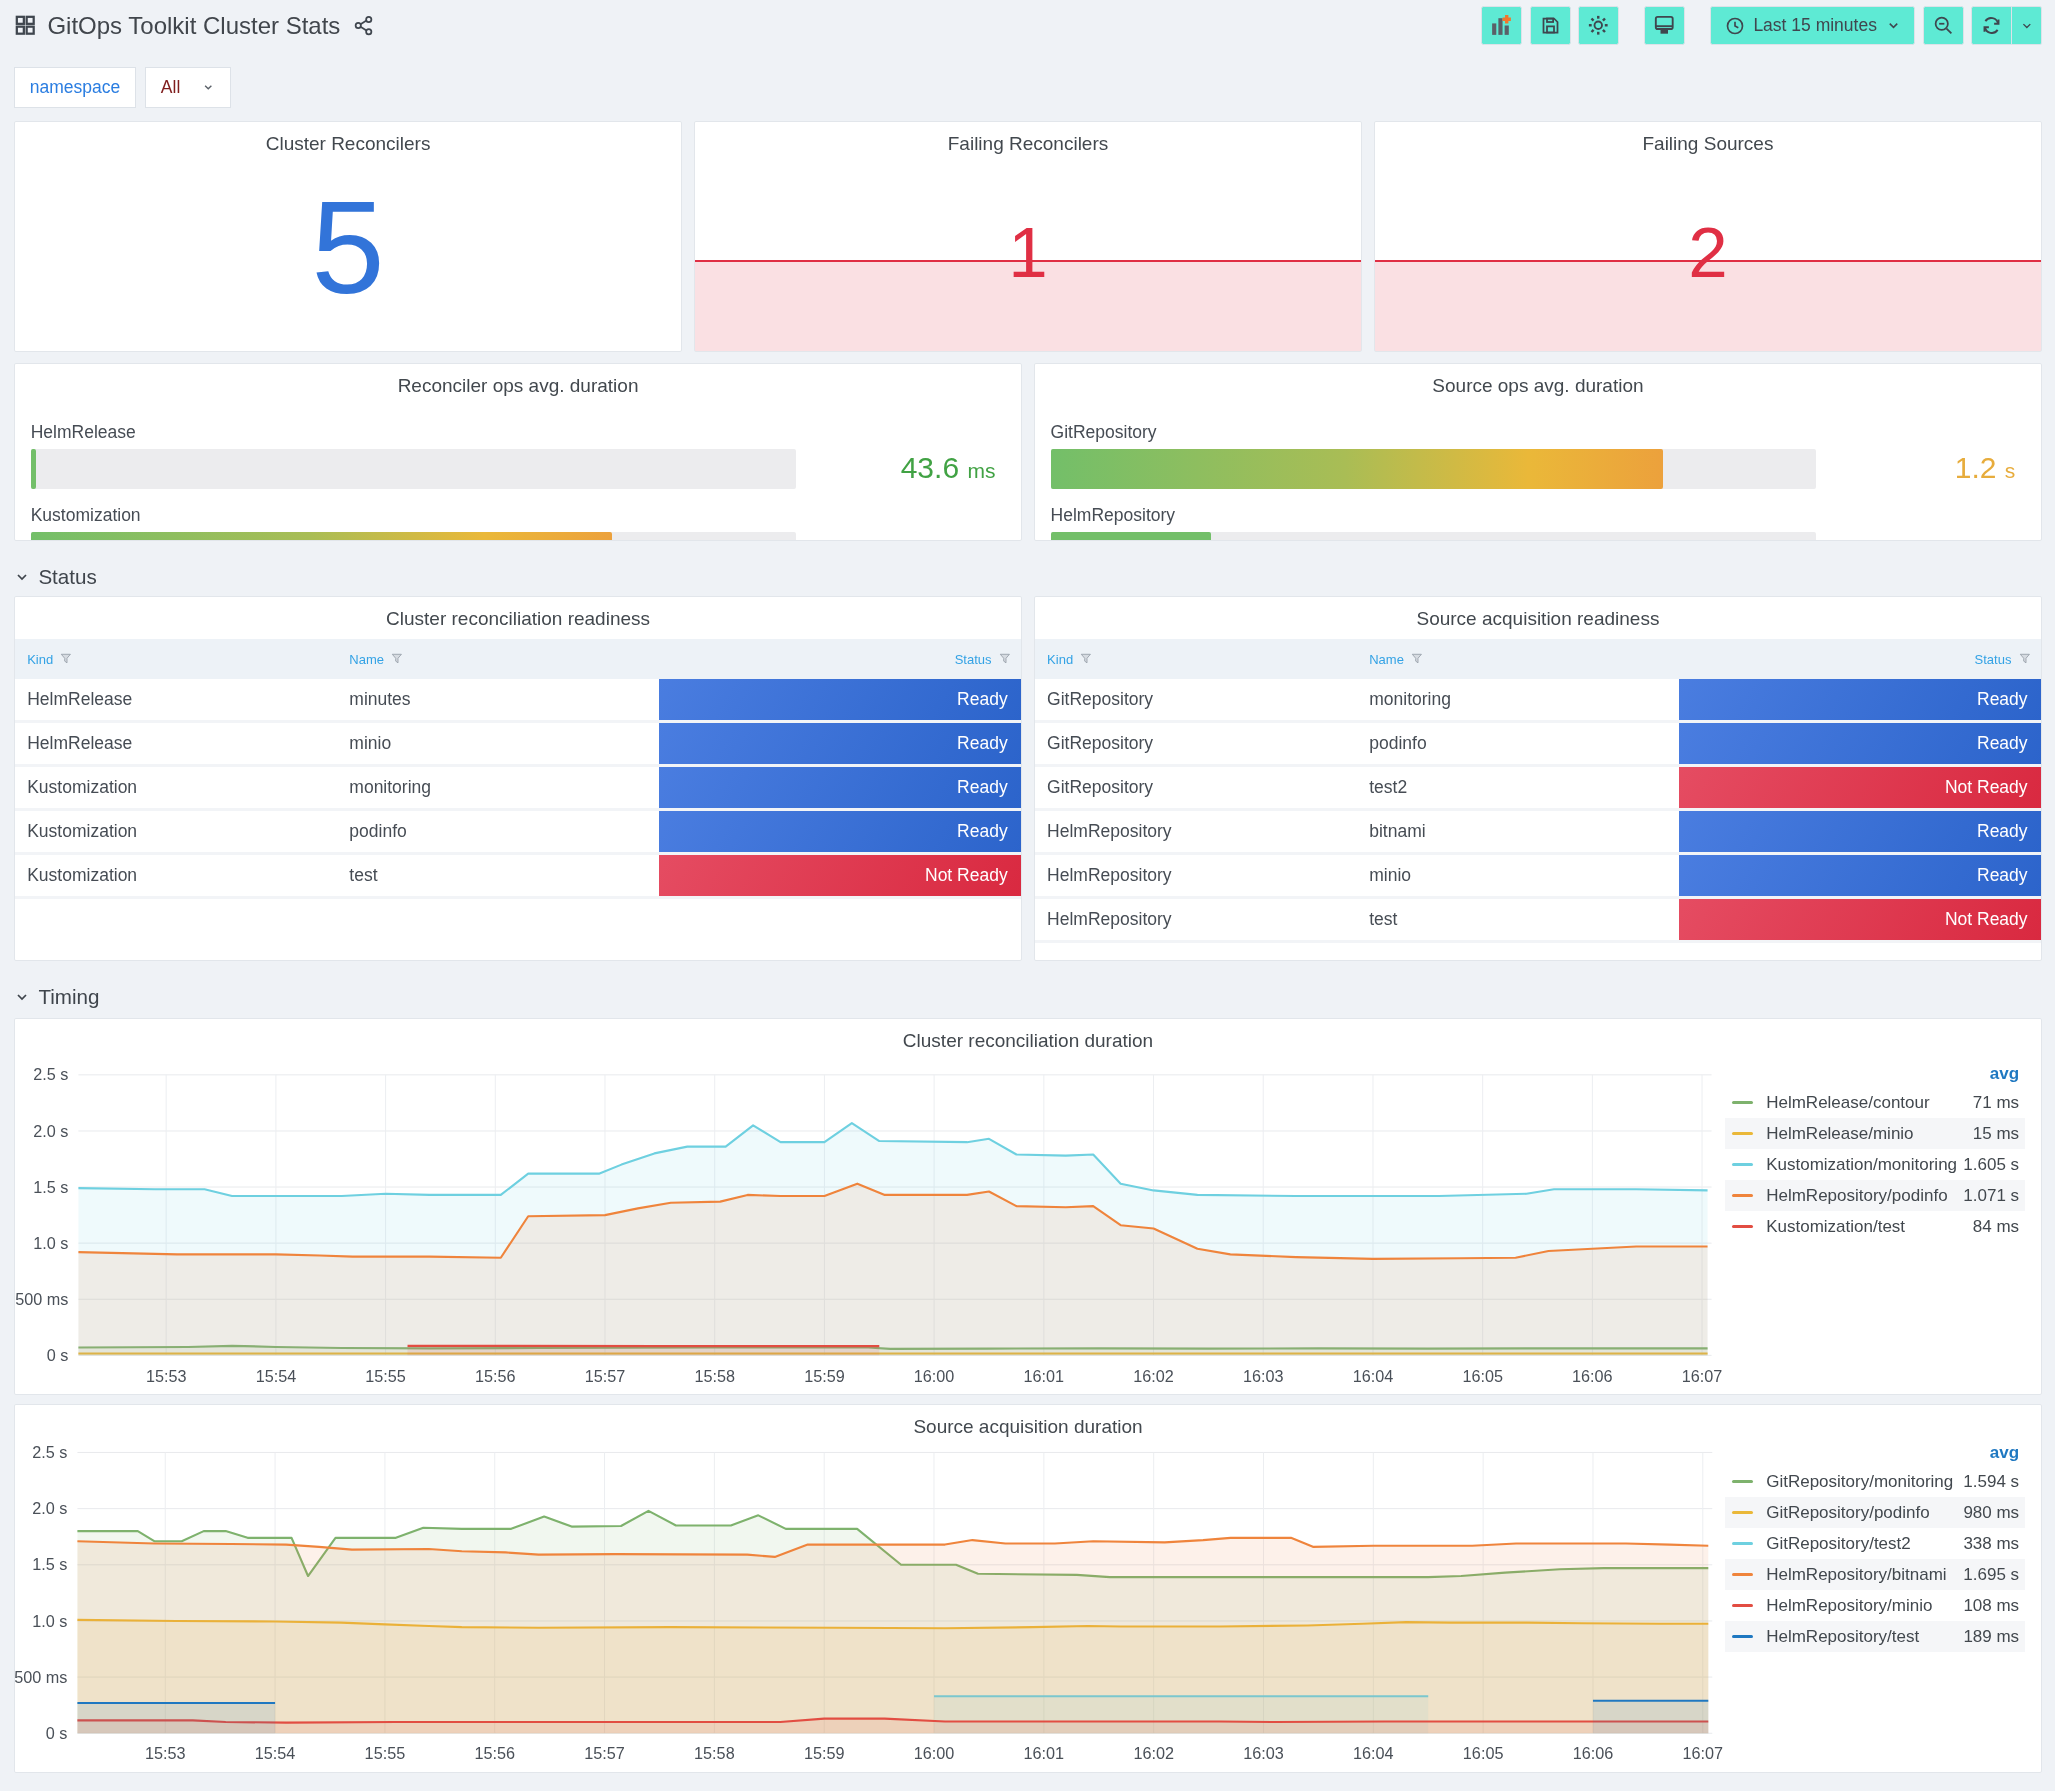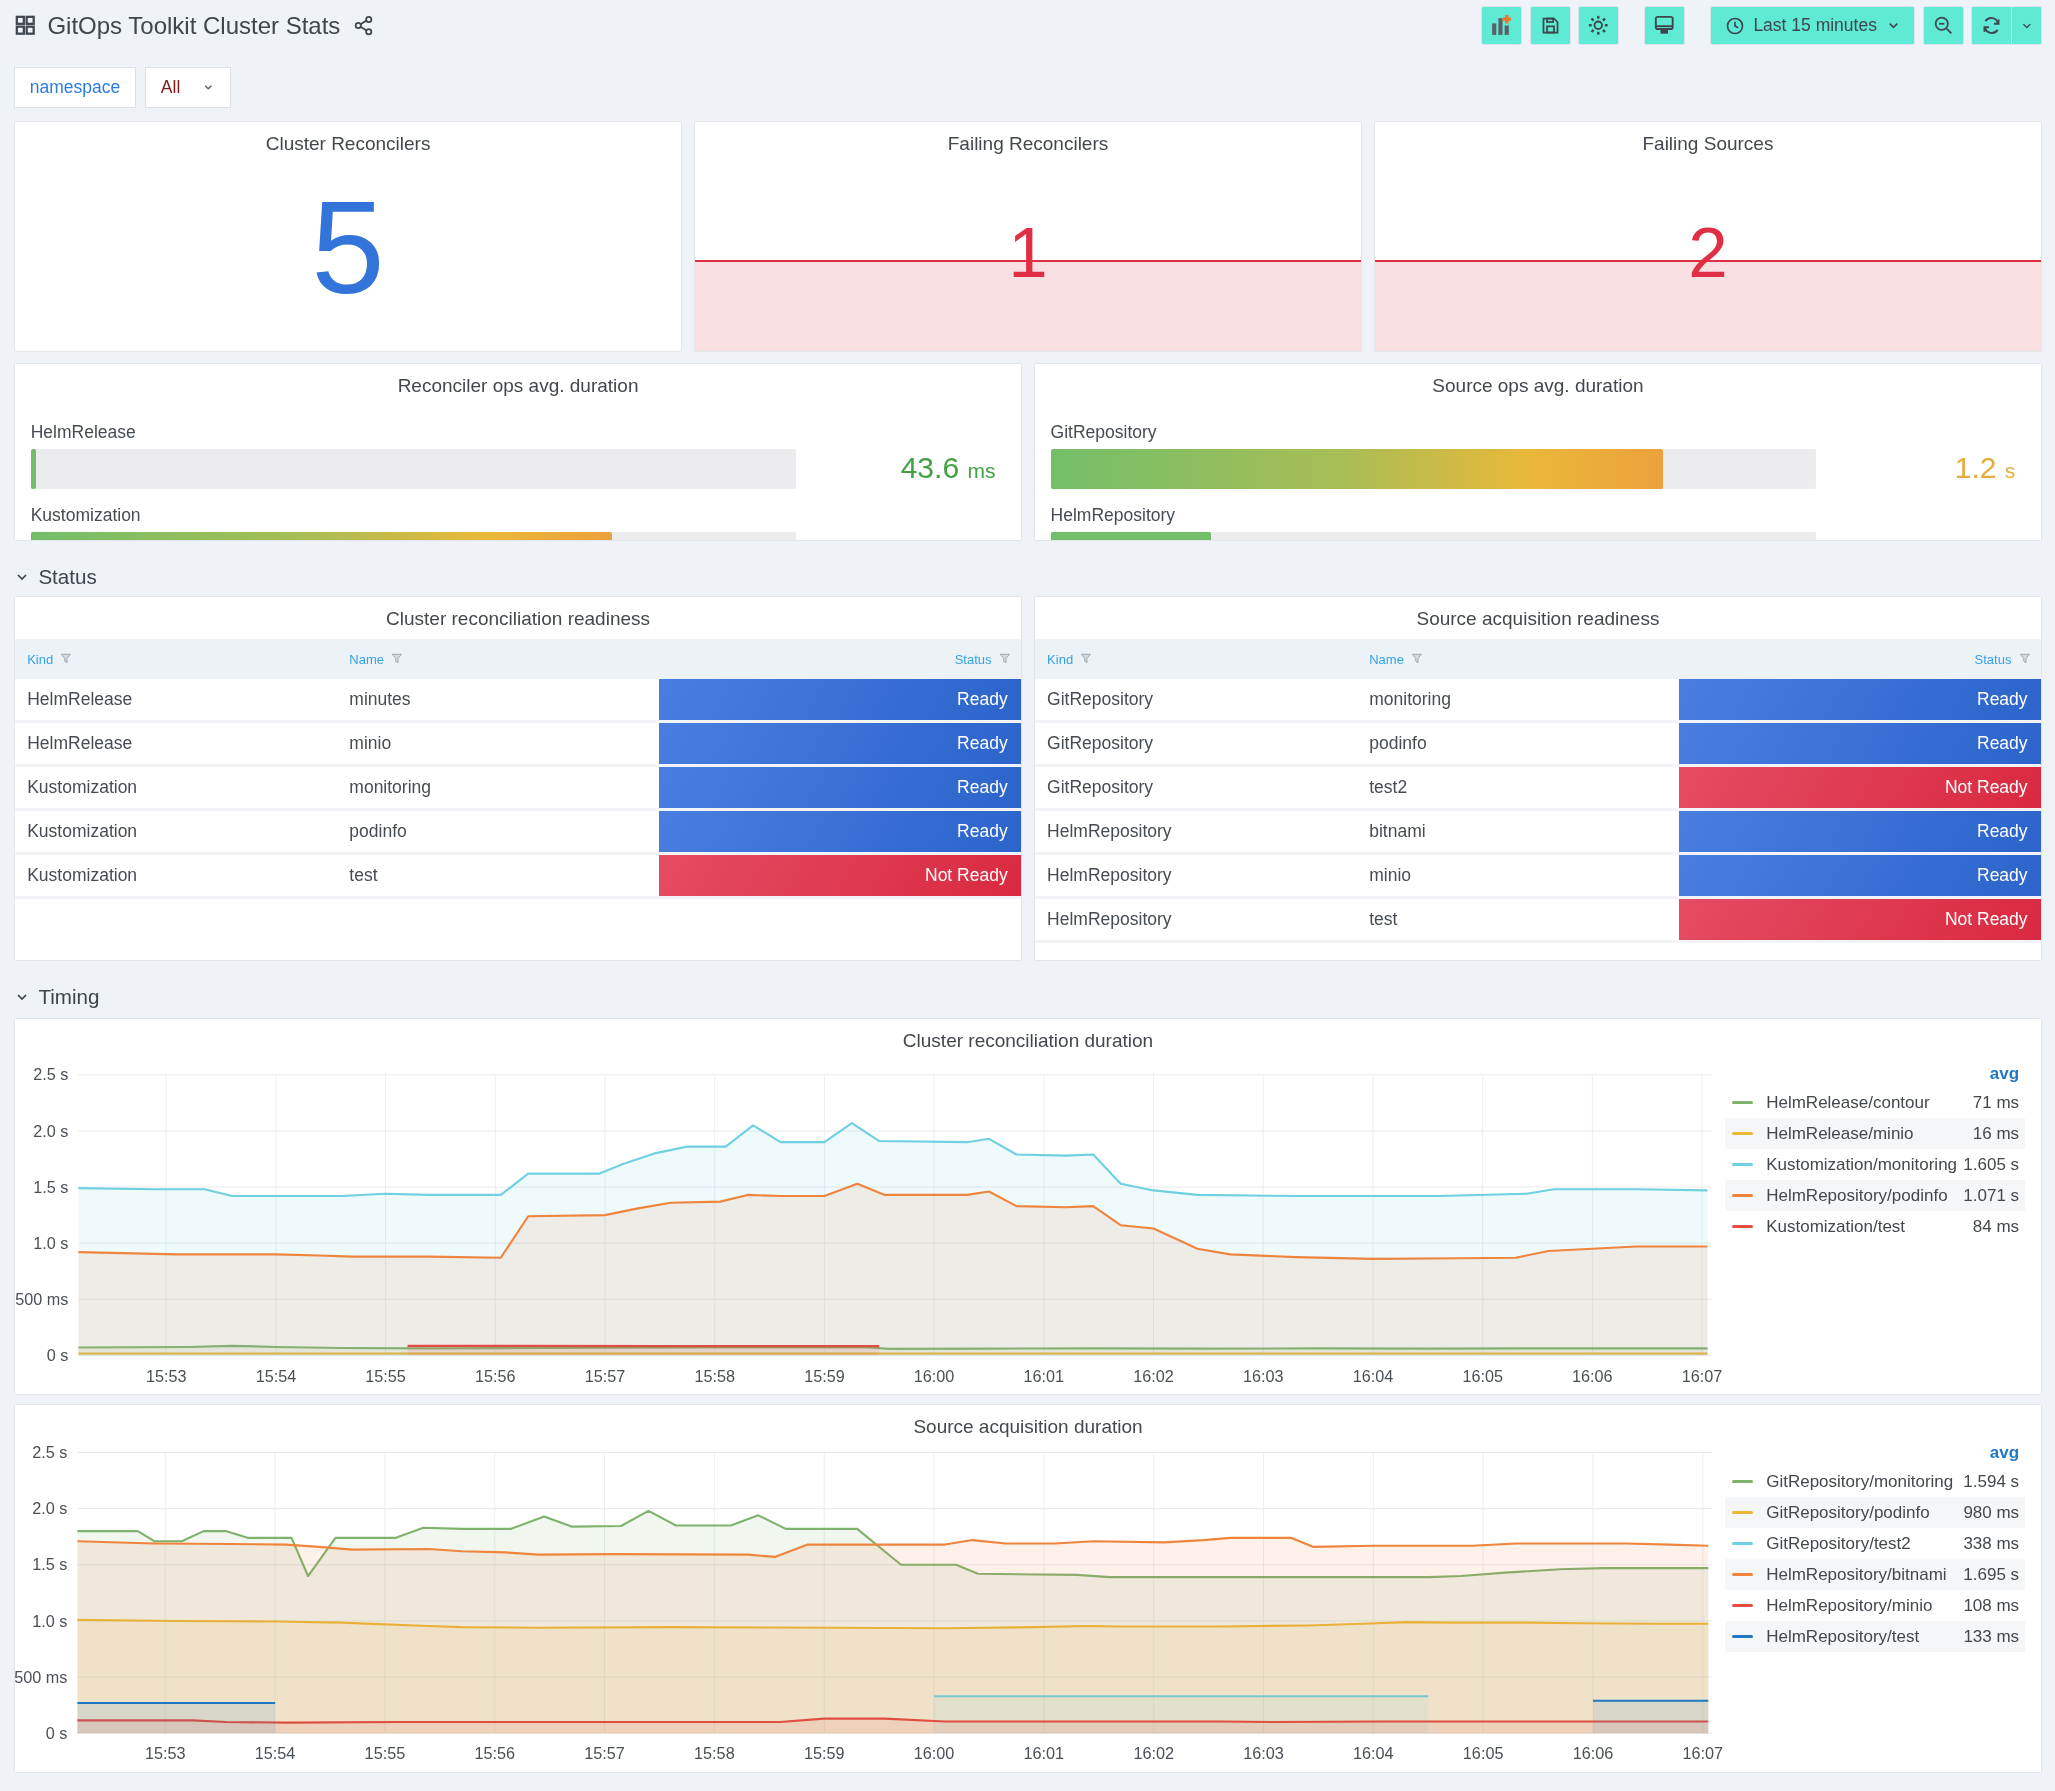--- a/index.html
+++ b/index.html
@@ -470,21 +470,21 @@
       <div class="legend" style="top:41px">
         <div class="legend-head">avg</div>
         <div class="legend-row">
           <span class="dash" style="background:#7EB26D"></span>
           <span class="l-name">HelmRelease/contour</span>
           <span class="l-val">71 ms</span>
         </div>
         <div class="legend-row">
           <span class="dash" style="background:#EAB839"></span>
           <span class="l-name">HelmRelease/minio</span>
-          <span class="l-val">16 ms</span>
+          <span class="l-val">15 ms</span>
         </div>
         <div class="legend-row">
           <span class="dash" style="background:#6ED0E0"></span>
           <span class="l-name">Kustomization/monitoring</span>
           <span class="l-val">1.605 s</span>
         </div>
         <div class="legend-row">
           <span class="dash" style="background:#EF843C"></span>
           <span class="l-name">HelmRepository/podinfo</span>
           <span class="l-val">1.071 s</span>
@@ -579,19 +579,19 @@
           <span class="l-val">1.695 s</span>
         </div>
         <div class="legend-row">
           <span class="dash" style="background:#E24D42"></span>
           <span class="l-name">HelmRepository/minio</span>
           <span class="l-val">108 ms</span>
         </div>
         <div class="legend-row">
           <span class="dash" style="background:#1F78C1"></span>
           <span class="l-name">HelmRepository/test</span>
-          <span class="l-val">133 ms</span>
+          <span class="l-val">189 ms</span>
         </div>
       </div>
     </div>
 
 </div>
 
 
 </body></html>

